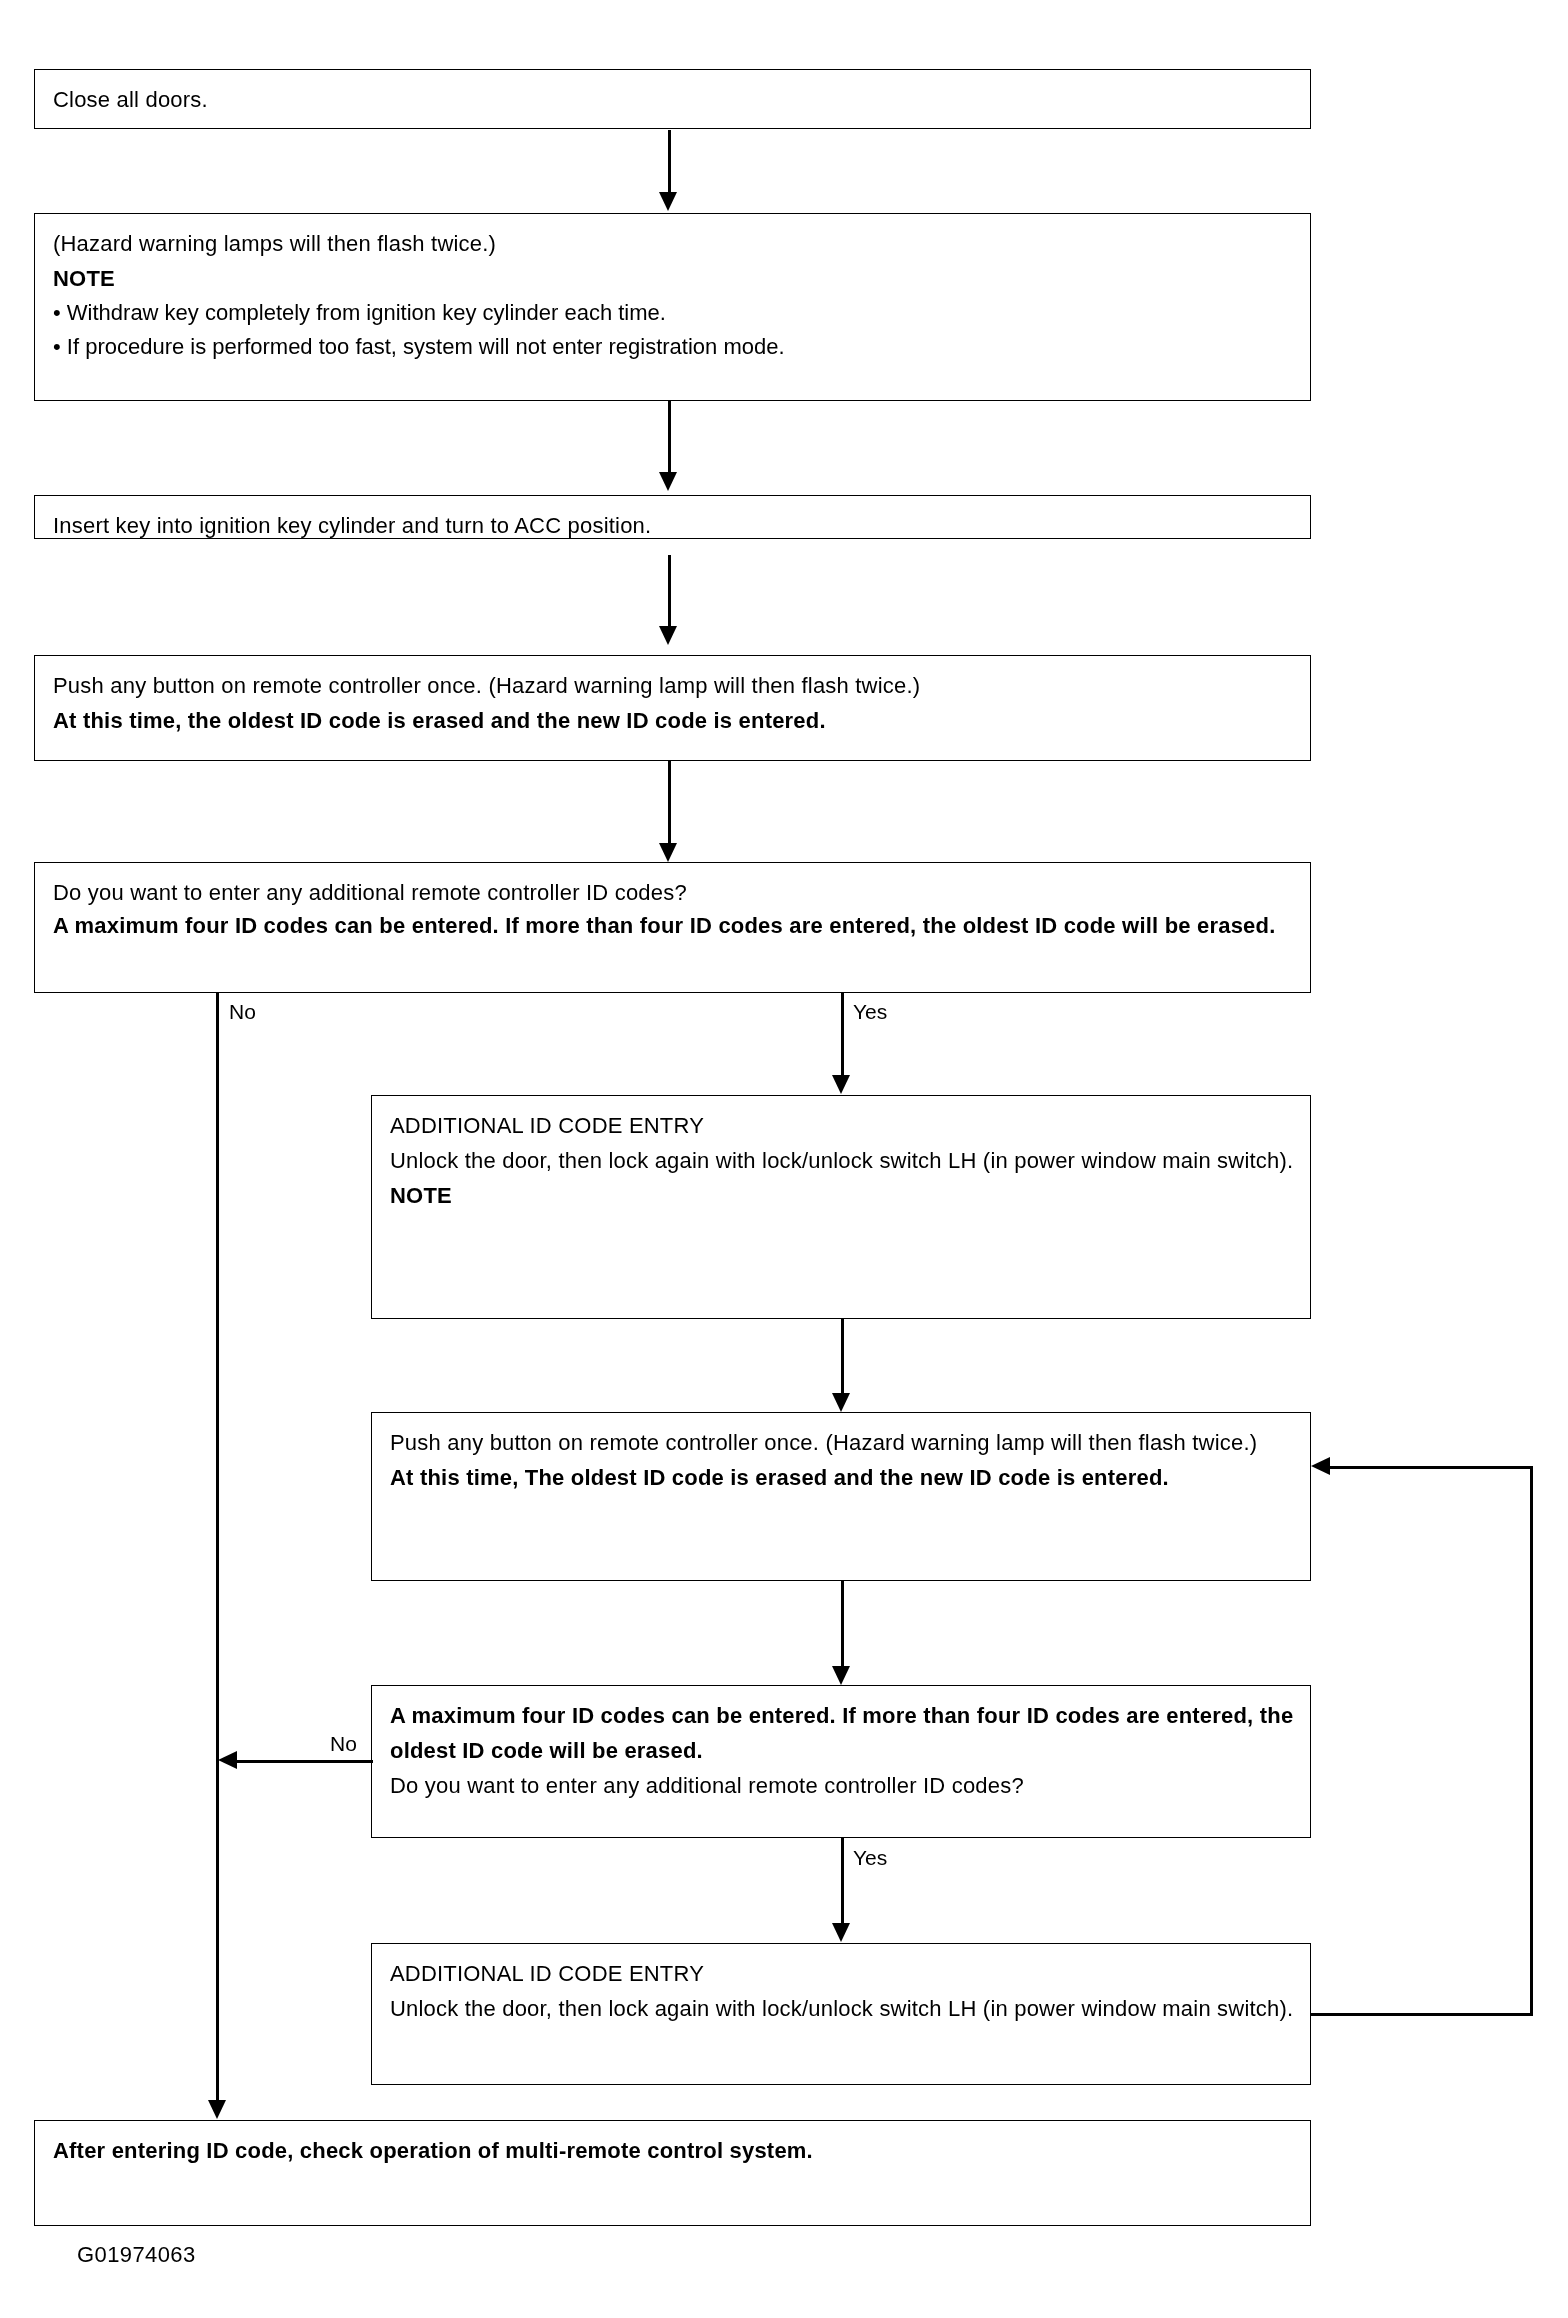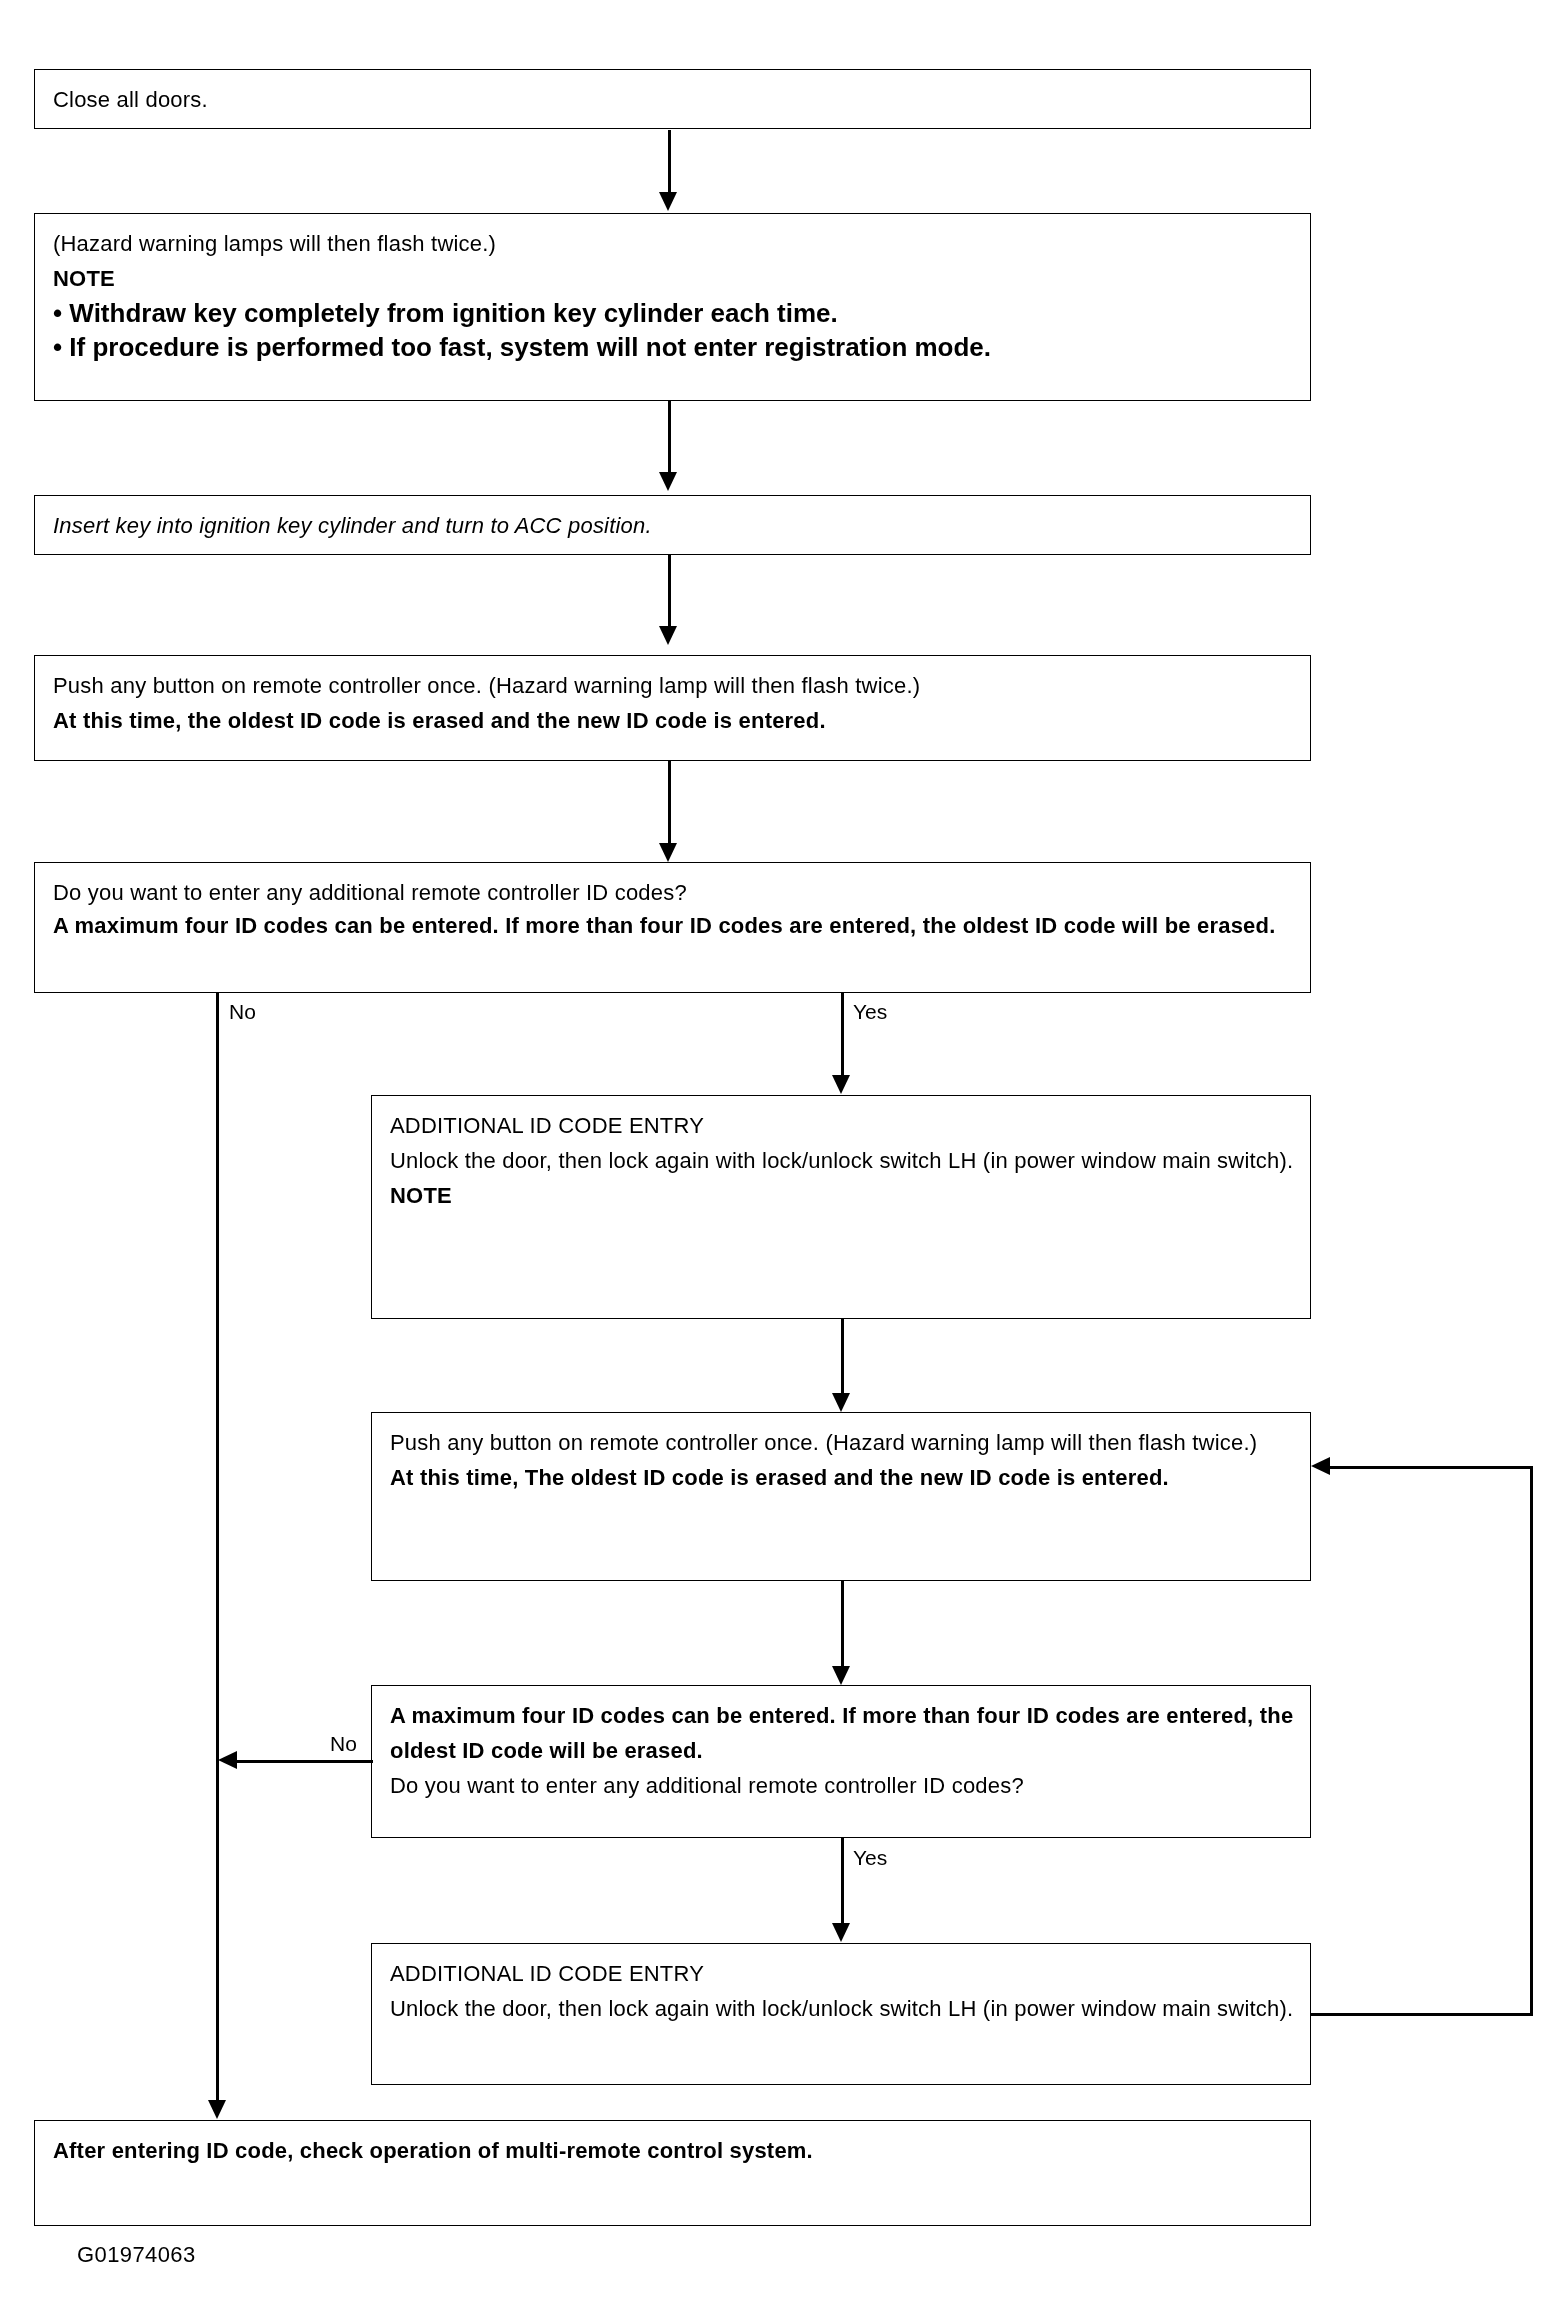--- a/index.html
+++ b/index.html
@@ -33,23 +33,23 @@
     white-space: normal;
     letter-spacing: 0.2px;
   }
   .line.bold {
     font-weight: bold;
   }
   .line.tight {
     line-height: 32px;
   }
   .bullet {
-    font-size: 26px;
+    font-size: 22px;
     line-height: 34px;
-    font-weight: bold;
+    font-weight: normal;
     text-indent: -16px;
     padding-left: 16px;
   }
   
   .vline {
     position: absolute;
     width: 2.7px;
     background: #000000;
   }
   .hline {
@@ -101,21 +101,21 @@
   <div class="box" style="left:34px; top:213px; width:1277px; height:188px;">
     <div class="line">(Hazard warning lamps will then flash twice.)</div>
     <div class="line bold">NOTE</div>
     <div class="bullet">• Withdraw key completely from ignition key cylinder each time.</div>
     <div class="bullet">• If procedure is performed too fast, system will not enter registration mode.</div>
   </div>
 
   <div class="vline" style="left:668px; top:401px; width:2.7px; height:75px;"></div>
   <div class="arrow-down" style="left:659px; top:472px;"></div>
 
-  <div class="box" style="left:34px; top:495px; width:1277px; height:60px;font-style:italic;">
+  <div class="box" style="left:34px; top:495px; width:1277px; height:44px;">
     <div class="line">Insert key into ignition key cylinder and turn to ACC position.</div>
   </div>
 
   <div class="vline" style="left:668px; top:555px; width:2.7px; height:75px;"></div>
   <div class="arrow-down" style="left:659px; top:626px;"></div>
 
   <div class="box" style="left:34px; top:655px; width:1277px; height:106px;">
     <div class="line">Push any button on remote controller once. (Hazard warning lamp will then flash twice.)</div>
     <div class="line bold">At this time, the oldest ID code is erased and the new ID code is entered.</div>
   </div>

